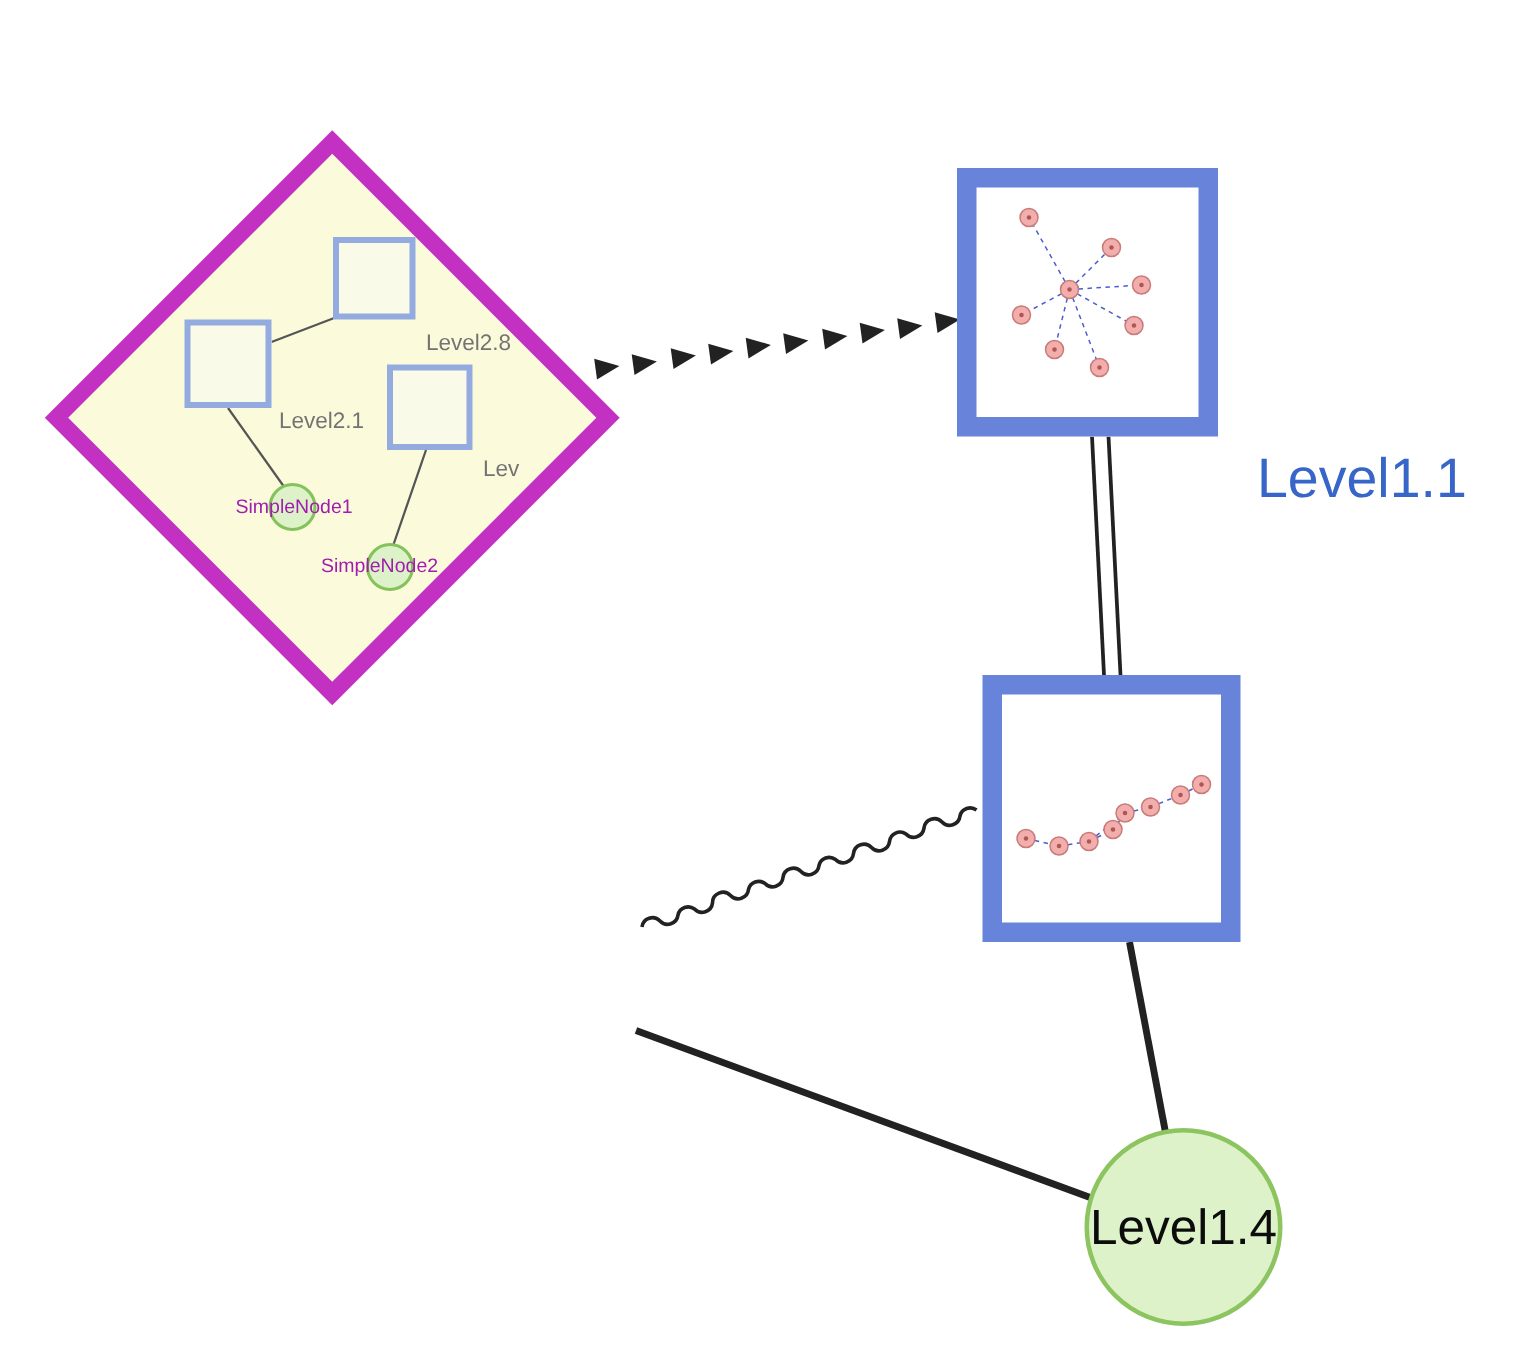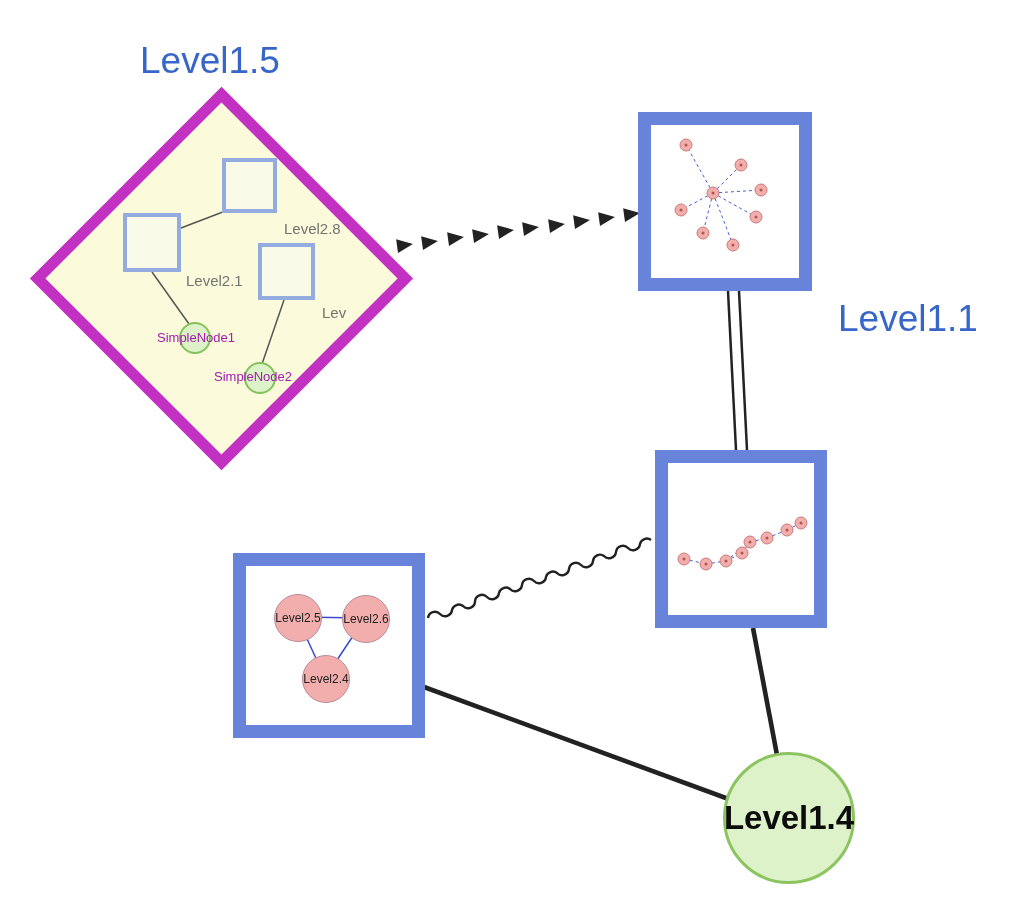--- a/index.html
+++ b/index.html
@@ -38,21 +38,21 @@
   
   .pnode{position:absolute;width:46px;height:46px;border-radius:50%;
     background:#F2AEAC;border:1px solid #B98A9B;overflow:hidden;
     display:flex;align-items:center;justify-content:center;
     font-size:12px;color:#222;white-space:nowrap;}
 
   
   .bigGreen{position:absolute;left:723px;top:752px;width:126px;height:126px;border-radius:50%;
     background:#DDF2C8;border:3px solid #8CC45F;
     display:flex;align-items:center;justify-content:center;}
-  .bigGreen .txt{font-size:33px;color:#0c0c0c;white-space:nowrap;font-weight:bold;}
+  .bigGreen .txt{font-size:33px;color:#0c0c0c;white-space:nowrap;}
 </style>
 </head>
 <body>
 
 <div class="stage">
 
   <div class="diamond"></div>
 
   <svg class="edges">
 
@@ -191,39 +191,20 @@
         <circle cx="58" cy="98" r="1.5"></circle>
           <circle cx="74" cy="90" r="1.5"></circle>
         <circle cx="82" cy="79" r="1.5"></circle>
           <circle cx="99" cy="75" r="1.5"></circle>
         <circle cx="119" cy="67" r="1.5"></circle>
           <circle cx="133" cy="60" r="1.5"></circle>
       </g>
     </svg>
   </div>
 
-  <div class="gbox l13">
-    <svg width="166" height="159">
-      <g stroke="#3949C8" stroke-width="1.5">
-        <line x1="51" y1="51" x2="119" y2="52"></line>
-        <line x1="51" y1="51" x2="79" y2="112"></line>
-        <line x1="119" y1="52" x2="79" y2="112"></line>
-      </g>
-    </svg>
-    <div class="pnode" style="left:28px;top:28px;">
-      <span>Level2.5</span>
-    </div>
-    <div class="pnode" style="left:96px;top:29px;">
-      <span>Level2.6</span>
-    </div>
-    <div class="pnode" style="left:56px;top:89px;">
-      <span>Level2.4</span>
-    </div>
-  </div>
 
   <div class="bigGreen">
     <span class="txt">Level1.4</span>
   </div>
 
-  <div class="biglabel" style="left:140px;top:40px;">Level1.5</div>
   <div class="biglabel" style="left:818px;top:298px;margin-left:20px;">Level1.1</div>
 
 </div>
 
 </body></html>

